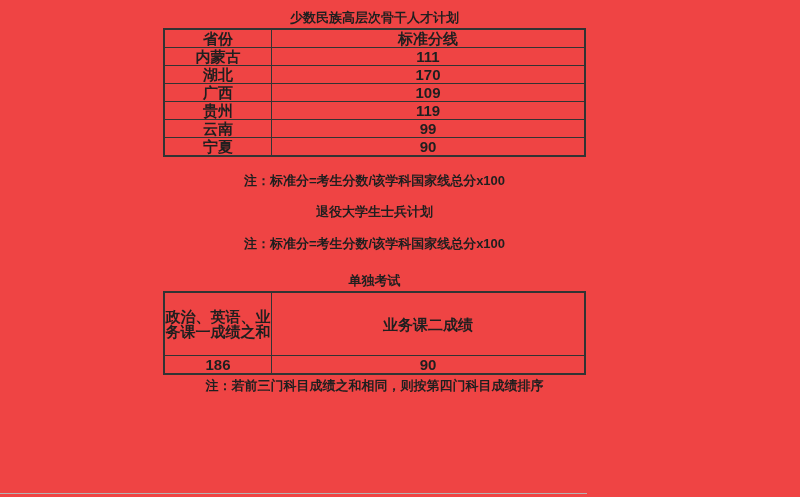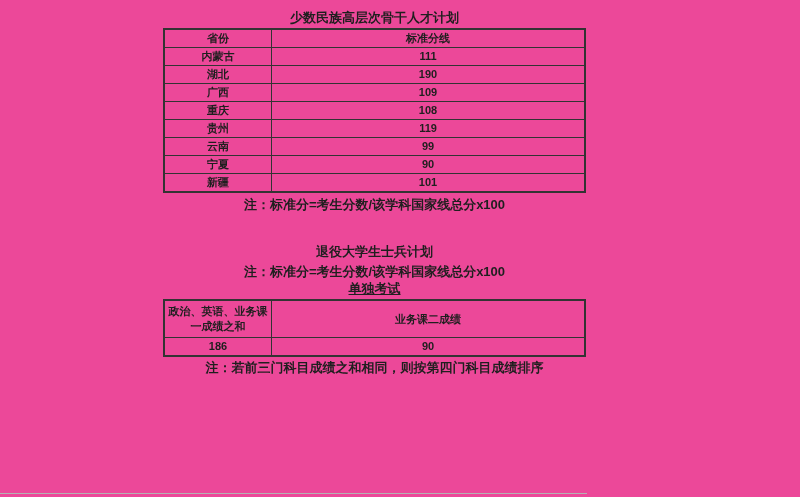--- a/index.html
+++ b/index.html
@@ -1,21 +1,21 @@
 <!DOCTYPE html>
 <html><head>
 <meta charset="utf-8">
 <style>
   html, body { margin: 0; padding: 0; }
   body { font-family: "Liberation Sans", sans-serif; }
   .page {
     position: relative;
     width: 800px;
     height: 497px;
-    background: #ec4899;
+    background: #ef4444;
     color: #1f1f1f;
     font-size: 13px;
     font-weight: bold;
     overflow: hidden;
   }
   .content {
     width: 423px;
     margin-left: 163px;
     padding-top: 9px;
   }
@@ -31,39 +31,39 @@
     border: 2px solid #333333;
     margin-top: 2px;
   }
   th, td {
     border: 1px solid #333333;
     height: 17px;
     line-height: 17px;
     padding: 0;
     text-align: center;
     font-weight: bold;
-    font-size: 11px;
+    font-size: 15px;
     word-break: break-all;
   }
   .two-col th:first-child,
   .two-col td:first-child { width: 106px; }
   .tall-head th {
     height: auto;
     line-height: 15px;
-    padding: 3px 0;
+    padding: 16px 0;
   }
   .note {
     text-align: center;
-    margin-top: 4px;
+    margin-top: 16px;
     height: 16px;
     line-height: 16px;
     white-space: nowrap;
   }
-  .title-gap-lg { margin-top: 30px; }
-  .title-gap-md { margin-top: 0; text-decoration: underline; }
+  .title-gap-lg { margin-top: 14px; }
+  .title-gap-md { margin-top: 20px; }
   .note-tight { margin-top: 3px; }
   .page-edge-line {
     position: absolute;
     left: 0;
     top: 493px;
     width: 587px;
     height: 1px;
     background: #b3b3b3;
   }
 </style>
@@ -81,45 +81,37 @@
             <th>标准分线</th>
           </tr>
         </thead>
         <tbody>
           <tr>
             <td>内蒙古</td>
             <td>111</td>
           </tr>
           <tr>
             <td>湖北</td>
-            <td>190</td>
+            <td>170</td>
           </tr>
           <tr>
             <td>广西</td>
             <td>109</td>
-          </tr>
-          <tr>
-            <td>重庆</td>
-            <td>108</td>
           </tr>
           <tr>
             <td>贵州</td>
             <td>119</td>
           </tr>
           <tr>
             <td>云南</td>
             <td>99</td>
           </tr>
           <tr>
             <td>宁夏</td>
             <td>90</td>
-          </tr>
-          <tr>
-            <td>新疆</td>
-            <td>101</td>
           </tr>
         </tbody>
       </table>
     <div class="note">注：标准分=考生分数/该学科国家线总分x100</div>
 
     <div class="sec-title title-gap-lg">退役大学生士兵计划</div>
     <div class="note">注：标准分=考生分数/该学科国家线总分x100</div>
 
     <div class="sec-title title-gap-md">单独考试</div>
     <table class="two-col tall-head">

